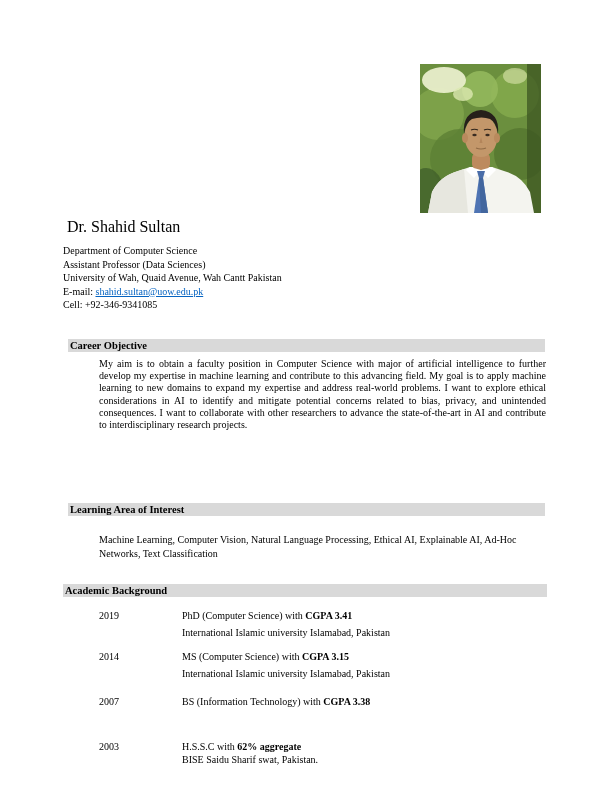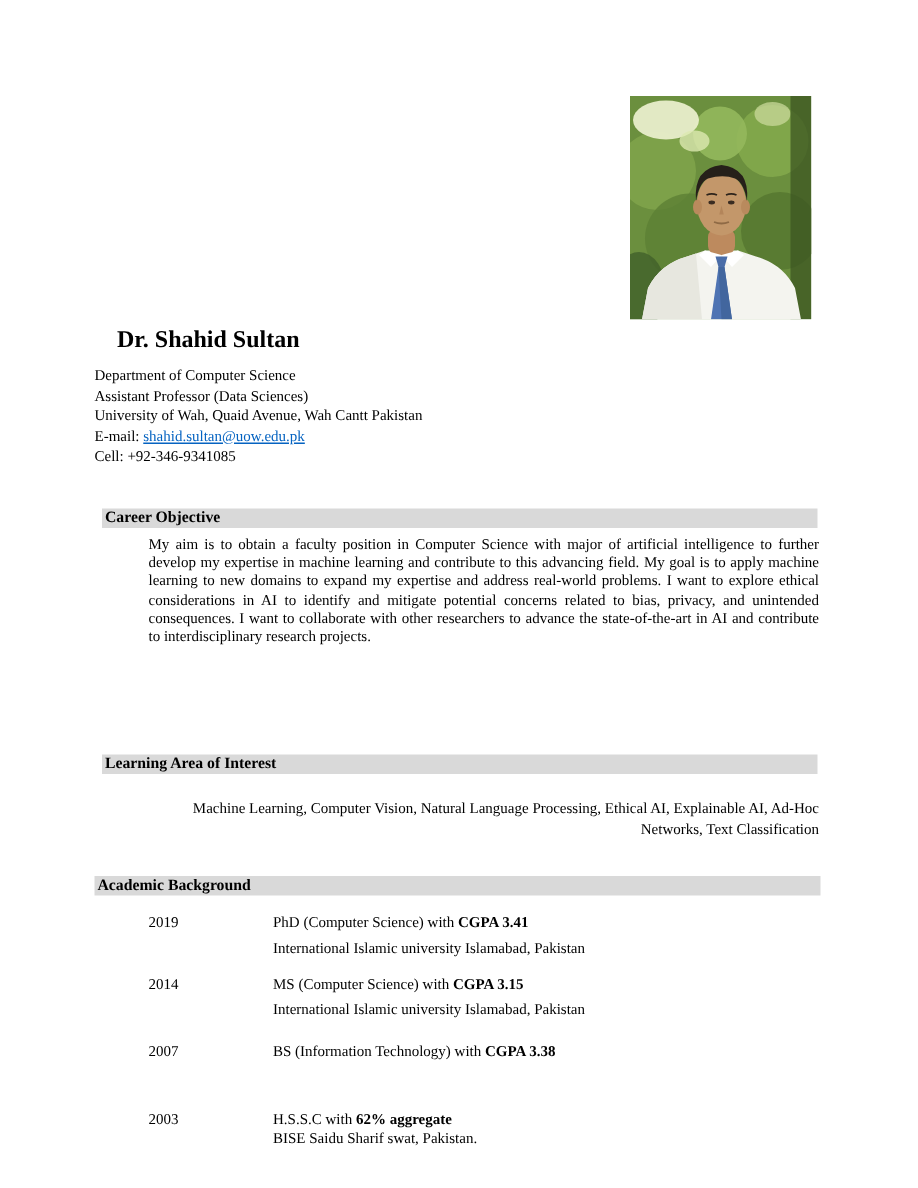--- a/index.html
+++ b/index.html
@@ -21,22 +21,22 @@
     width: 121px;
     height: 149px;
     overflow: hidden;
   }
   .photo svg { display: block; width: 100%; height: 100%; }
 
   
   .header { position: absolute; left: 63px; top: 217px; width: 340px; }
   .name {
     font-size: 16px;
-    font-weight: bold;
-    margin: 0 0 7px 15px;
+    font-weight: normal;
+    margin: 0 0 7px 4px;
     line-height: 20px;
   }
   .contact-line { font-size: 10px; line-height: 13.5px; }
   .email-link { color: #0563c1; text-decoration: underline; cursor: pointer; }
 
   
   .section-heading {
     position: absolute;
     background: #d9d9d9;
     font-size: 10.5px;
@@ -51,21 +51,21 @@
   .head-research { left: 68px; top: 503px; width: 477px; }
   .head-academic { left: 63px; top: 584px; width: 484px; }
 
   
   .body-text {
     position: absolute;
     font-size: 10px;
     margin: 0;
   }
   .career-body   { left: 99px; top: 358px; width: 447px; line-height: 12.2px; text-align: justify; }
-  .research-body { left: 99px; top: 533px; width: 447px; line-height: 13.5px; text-align: right; }
+  .research-body { left: 99px; top: 533px; width: 447px; line-height: 13.5px; }
 
   
   .edu-entry {
     position: absolute;
     left: 99px;
     width: 447px;
     display: flex;
     font-size: 10px;
     line-height: 12.5px;
   }

